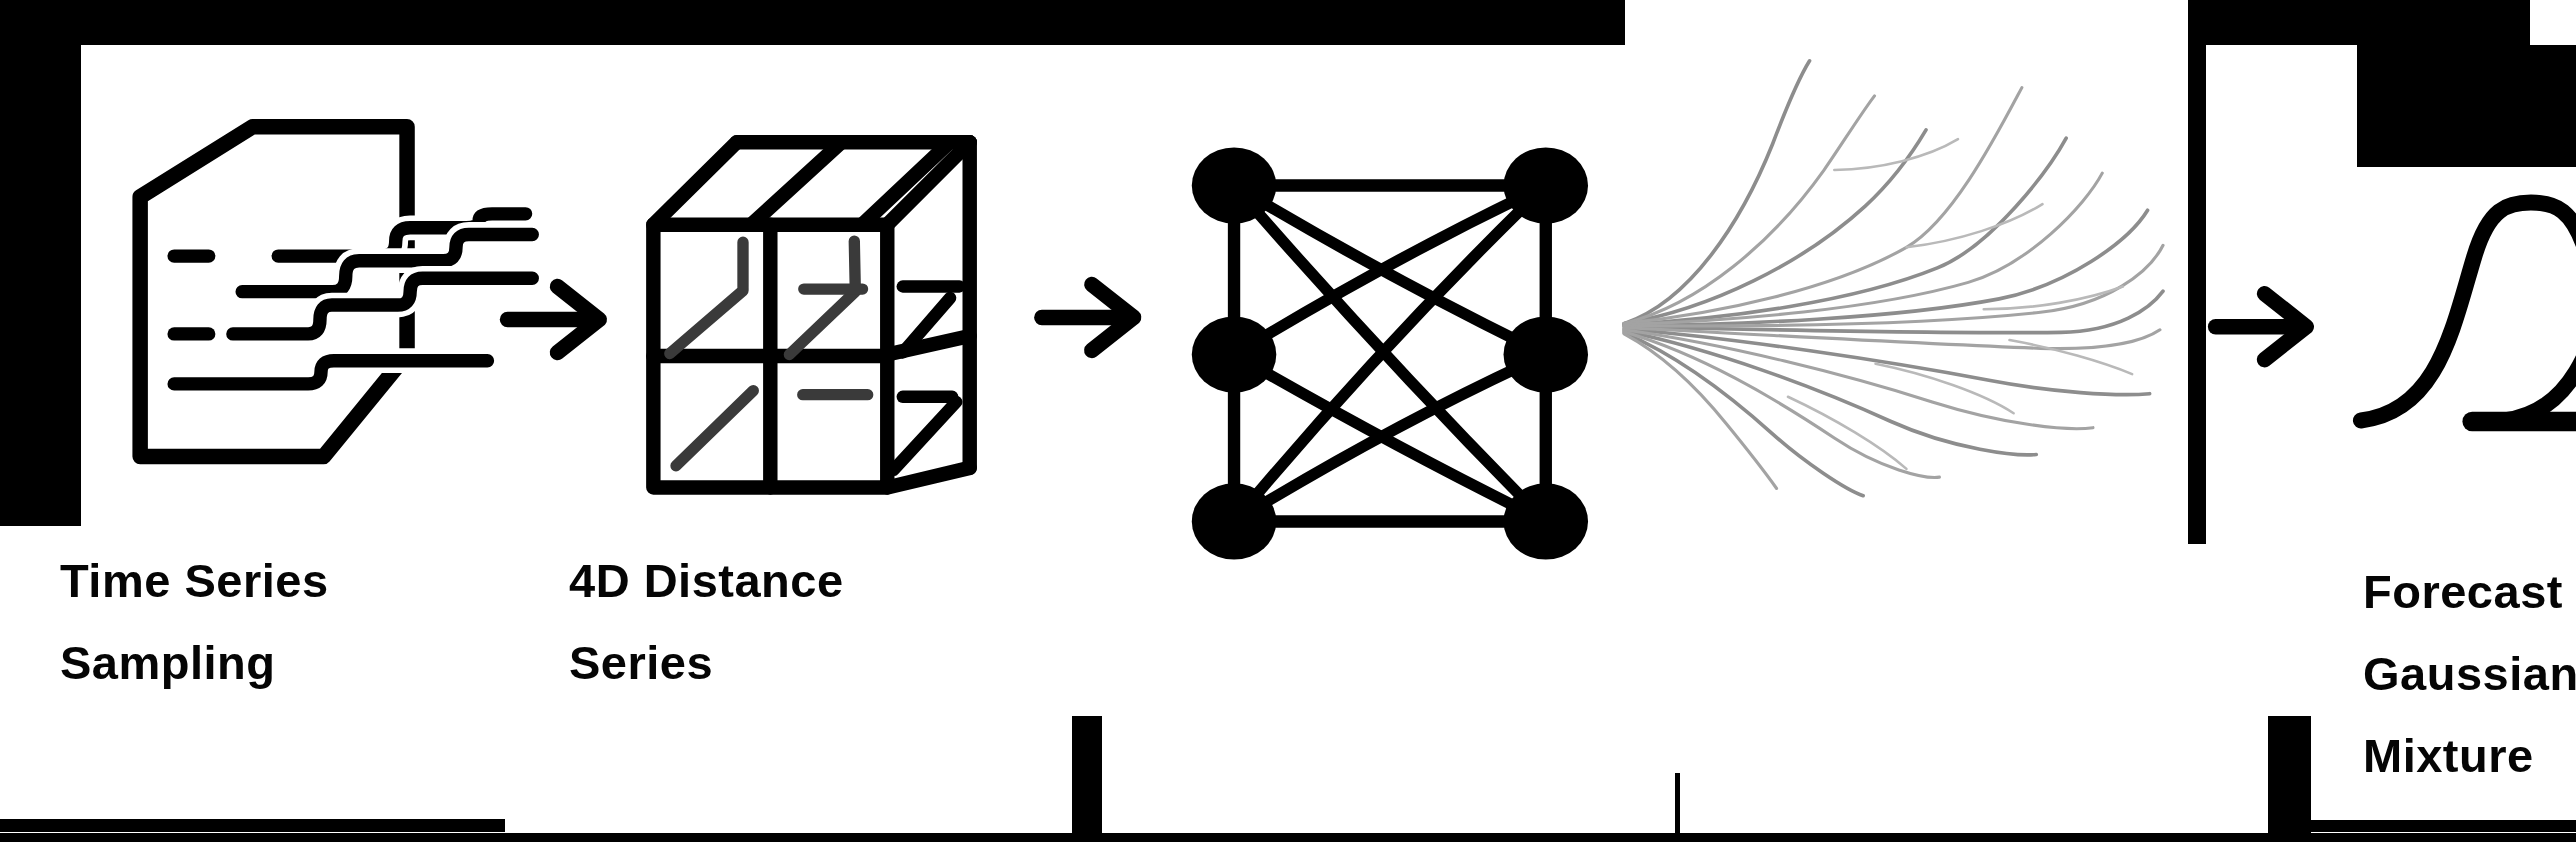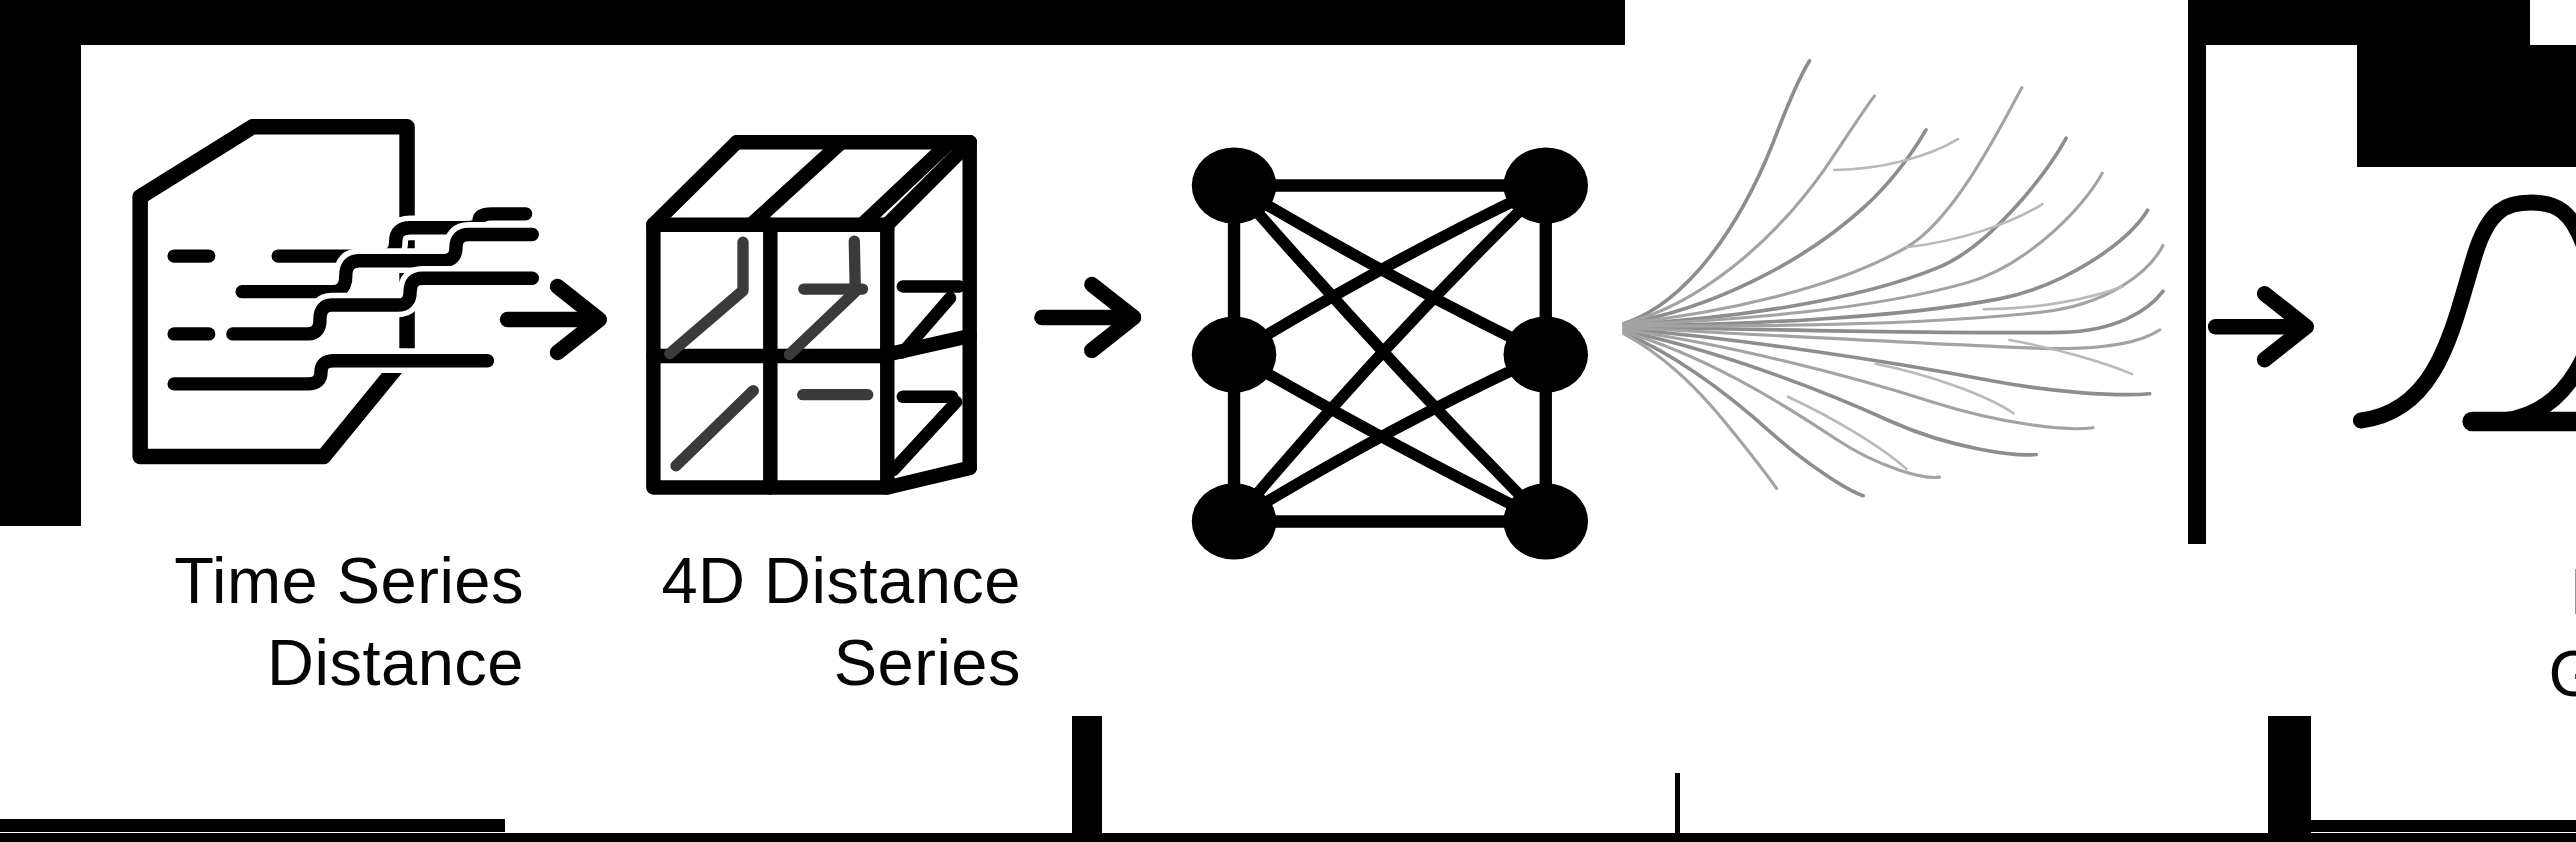--- a/index.html
+++ b/index.html
@@ -1,21 +1,21 @@
 <!DOCTYPE html>
 <html style="font-size:8.2px"><head>
 <meta charset="utf-8">
 <style>
   html,body{margin:0;padding:0;background:#fff;}
   .canvas{position:relative;width:2921px;height:843px;background:#ffffff;overflow:hidden;
           font-family:"Liberation Sans",sans-serif;}
   .bar{position:absolute;background:#000;}
   .art{position:absolute;left:0;top:0;width:2921px;height:843px;}
-  .stage-label{position:absolute;width:464px;text-align:right;color:#050505;
-               font-weight:normal;font-size:65px;line-height:82px;letter-spacing:0.5px;}
+  .stage-label{position:absolute;width:464px;text-align:left;color:#050505;
+               font-weight:bold;font-size:47px;line-height:82px;letter-spacing:0.5px;}
   .stage-label div{white-space:nowrap;}
 </style>
 </head>
 <body>
 
 <div class="canvas">
 
   <div class="bar" style="left:0;top:0;width:1625px;height:45px;"></div>
   <div class="bar" style="left:0;top:0;width:81px;height:526px;"></div>
   <div class="bar" style="left:2188px;top:0;width:342px;height:45px;"></div>
@@ -150,24 +150,24 @@
     </g>
 
     <g fill="#000">
       <path d="M 5570,1437 L 5570,1463 L 5590,1450 Z"></path>
       <path d="M 5570,1468 L 5570,1504 Q 5596,1486 5570,1468 Z"></path>
     </g>
   </svg>
 
   <div class="stage-label" style="left:60px;top:540px;">
     <div>Time Series</div>
-    <div>Distance</div>
+    <div>Sampling</div>
   </div>
 
-  <div class="stage-label" style="left:557px;top:540px;">
+  <div class="stage-label" style="left:569px;top:540px;">
     <div>4D Distance</div>
     <div>Series</div>
   </div>
 
 
 
   <div class="stage-label" style="left:2363px;top:551px;">
     <div>Forecast</div>
     <div>Gaussian</div>
     <div>Mixture</div>

